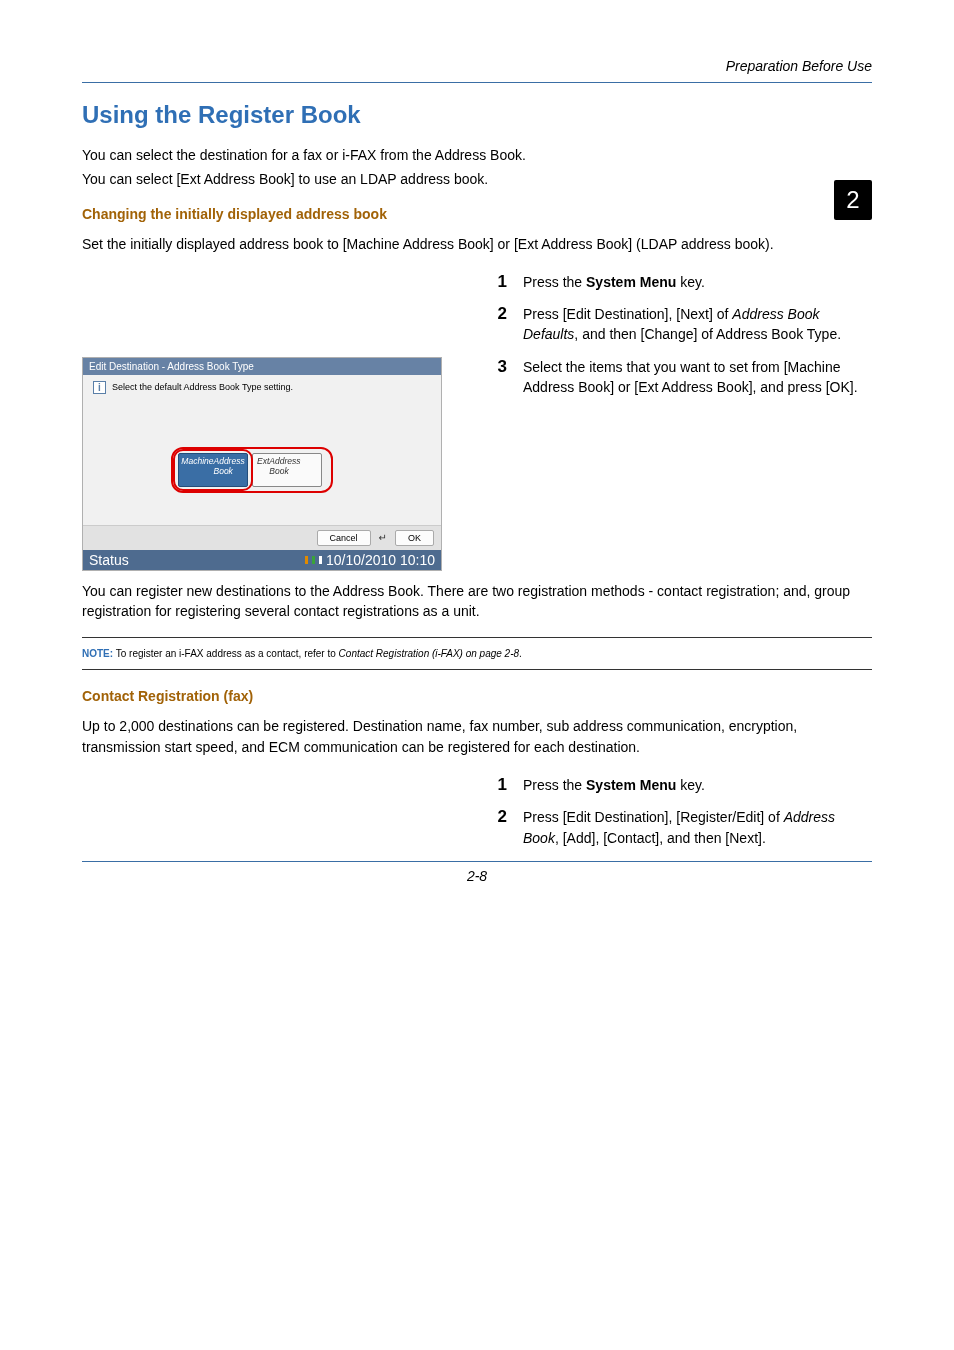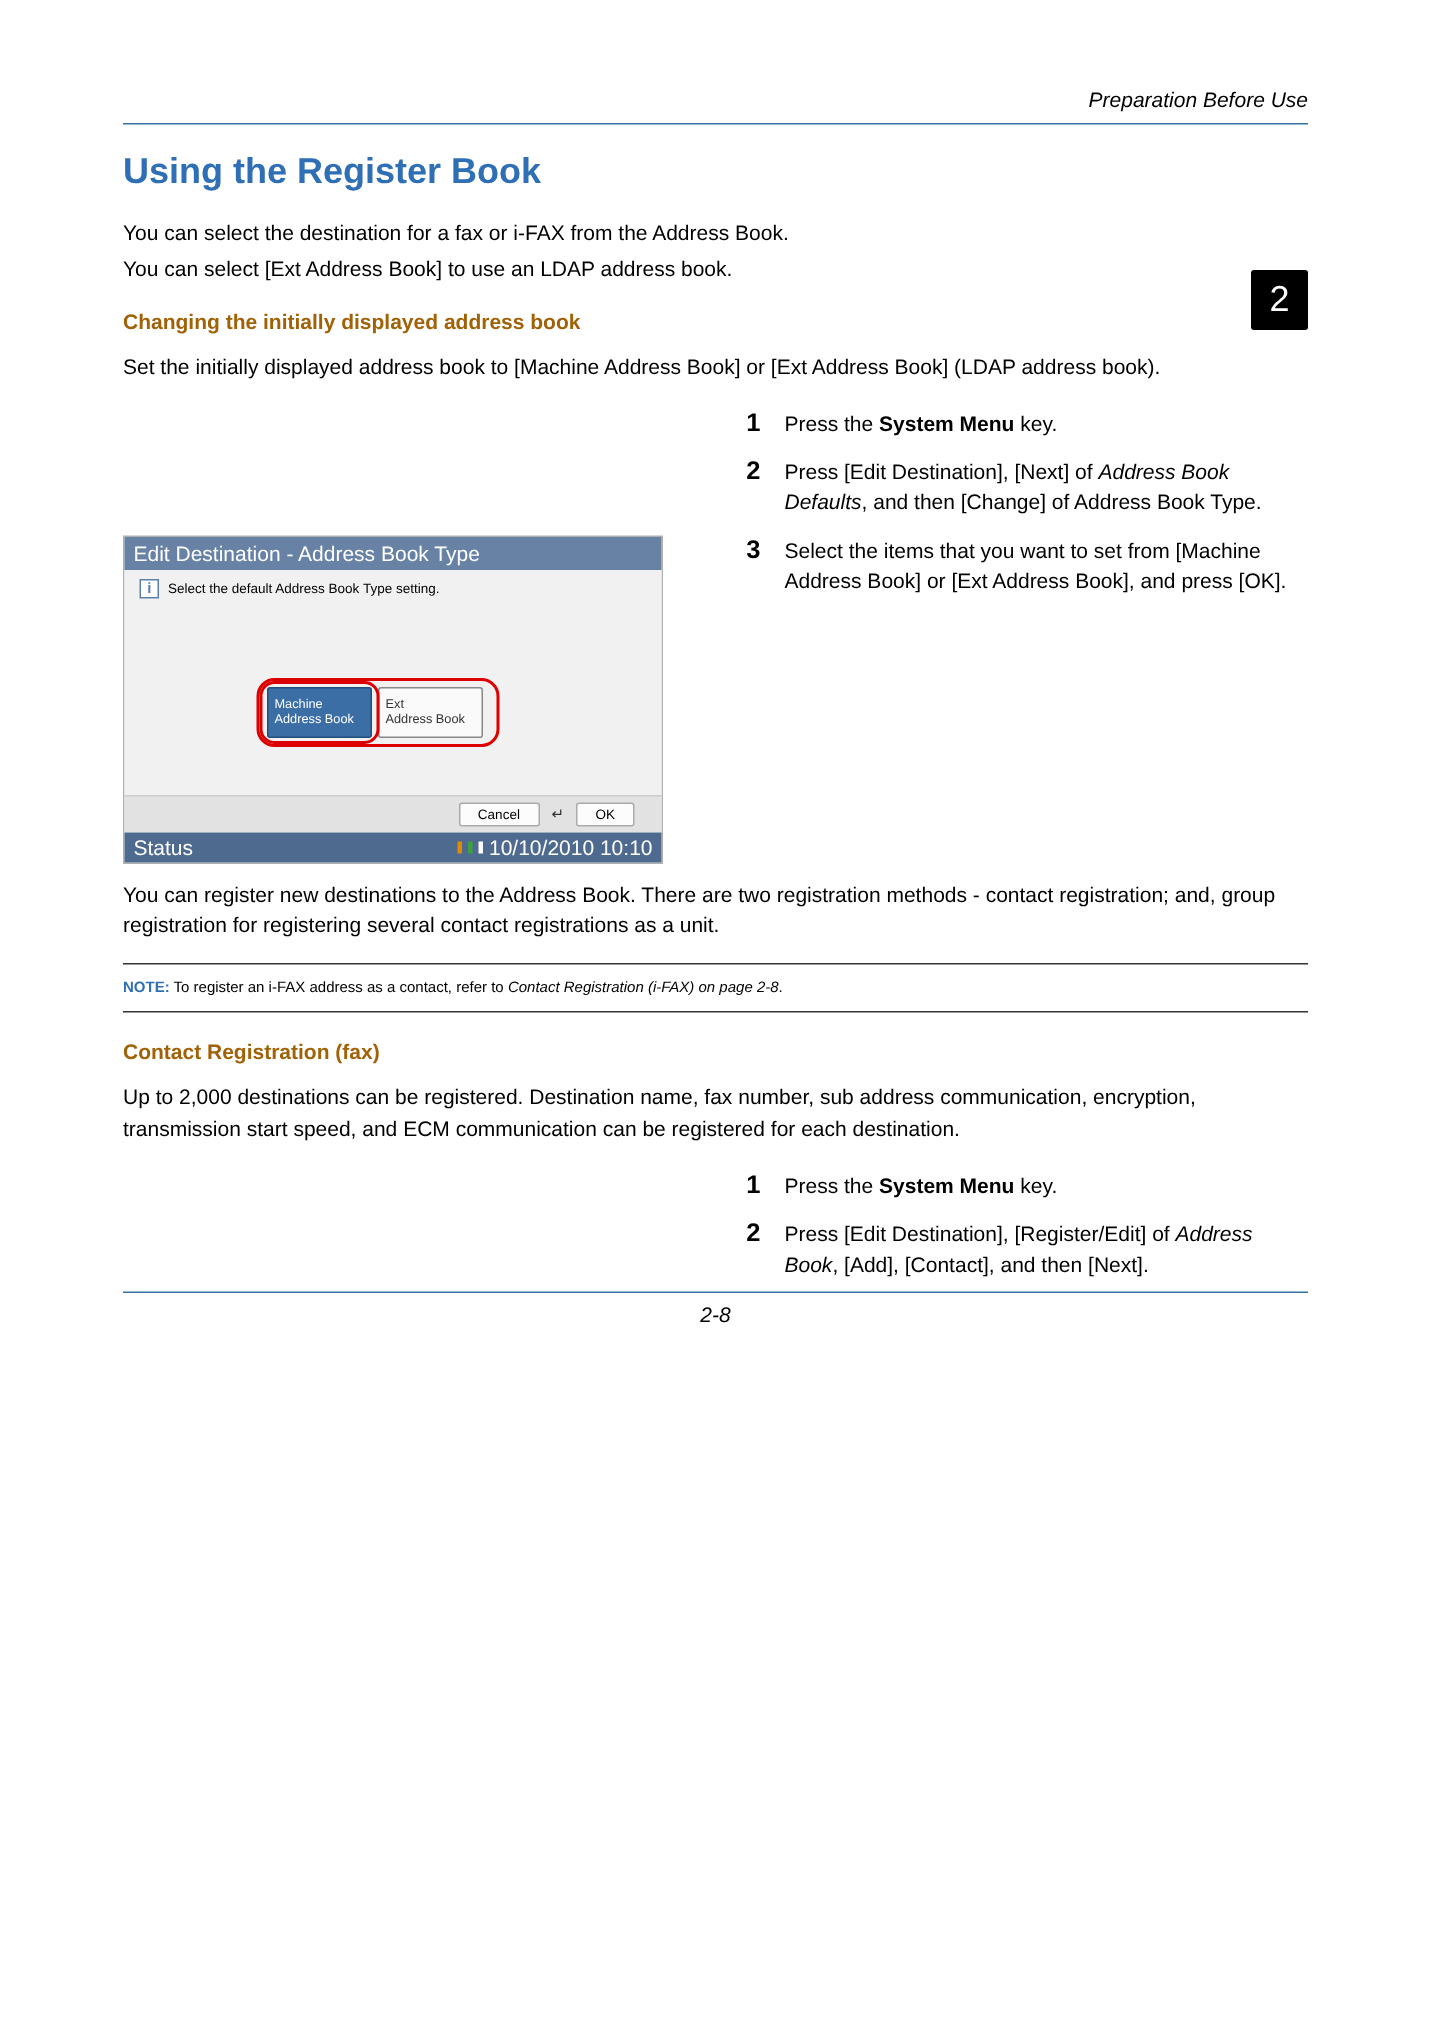--- a/index.html
+++ b/index.html
@@ -16,32 +16,32 @@
   .step-num { width: 20px; text-align: right; font-size: 17px; font-weight: bold; margin-right: 16px; }
   .step-text { font-size: 14px; line-height: 1.45; flex: 1; }
   .step-right-block { margin-left: 405px; }
   .step-line { display: flex; align-items: flex-start; margin-bottom: 12px; }
   .figure-row { display: flex; align-items: flex-start; margin-bottom: 10px; }
   .figure-box { width: 365px; flex: 0 0 365px; margin-right: 40px; }
   .figure-side { flex: 1; }
   .figure-side .step-line { margin-bottom: 12px; }
   
   .panel { width: 360px; border: 1px solid #b0b0b0; font-size: 9px; }
-  .panel-title { background: #6782a5; color: #fff; padding: 3px 6px; font-size: 14px; }
+  .panel-title { background: #6782a5; color: #fff; padding: 3px 6px; font-size: 10px; }
   .panel-body { background: #f1f1f1; padding: 6px 10px 8px 10px; position: relative; height: 150px; }
   .panel-info { display: flex; align-items: center; gap: 6px; }
   .info-icon { width: 13px; height: 13px; border: 1px solid #5a7fa8; color: #5a7fa8; font-size: 10px; font-weight: bold; display: flex; align-items: center; justify-content: center; background: #fff; }
   .panel-buttons { position: absolute; top: 78px; left: 95px; display: flex; }
-  .pbtn { width: 70px; height: 34px; border: 1px solid #888; border-radius: 2px; font-size: 8.5px; padding: 3px 4px; line-height: 1.15; display: flex; flex-direction: column; justify-content: center; }
+  .pbtn { width: 70px; height: 34px; border: 1px solid #888; border-radius: 2px; font-size: 8.5px; padding: 3px 4px; line-height: 1.15; display: flex; flex-direction: row; justify-content: center; font-style: italic; }
   .pbtn.selected { background: #3a6ea5; color: #fff; border-color: #234d7a; }
   .pbtn.normal { background: #fafafa; color: #333; margin-left: 4px; }
   .red-ring { position: absolute; border: 2px solid #d00; border-radius: 12px; pointer-events: none; }
   .ring-outer { top: 72px; left: 88px; width: 162px; height: 46px; }
   .ring-inner { top: 74px; left: 90px; width: 80px; height: 42px; border-radius: 10px; }
-  .panel-footer { background: #e2e2e2; padding: 4px 18px; display: flex; justify-content: flex-end; align-items: center; gap: 6px; border-top: 1px solid #ccc; }
+  .panel-footer { background: #e2e2e2; padding: 4px 7px; display: flex; justify-content: flex-end; align-items: center; gap: 6px; border-top: 1px solid #ccc; }
   .fbtn { background: #fcfcfc; border: 1px solid #aaa; border-radius: 2px; font-size: 9px; padding: 2px 12px; }
   .enter-icon { font-size: 10px; color: #333; margin: 0 2px; }
   .panel-status { background: #4e6b8f; color: #fff; padding: 2px 6px; display: flex; justify-content: space-between; align-items: center; font-size: 14px; }
   .status-icons { display: flex; align-items: center; gap: 4px; }
   .bar { width: 3px; height: 8px; background: #fff; display: inline-block; }
   .bar.o { background: #e08a00; }
   .bar.g { background: #3aa33a; }
   h2.subsection { font-size: 17px; font-weight: bold; margin: 48px 0 14px 0; }
   .note-rule { border: 0; border-top: 1px solid #333; margin: 16px 0 8px 0; }
   .note-rule-bottom { border: 0; border-top: 1px solid #333; margin: 8px 0 16px 0; }

